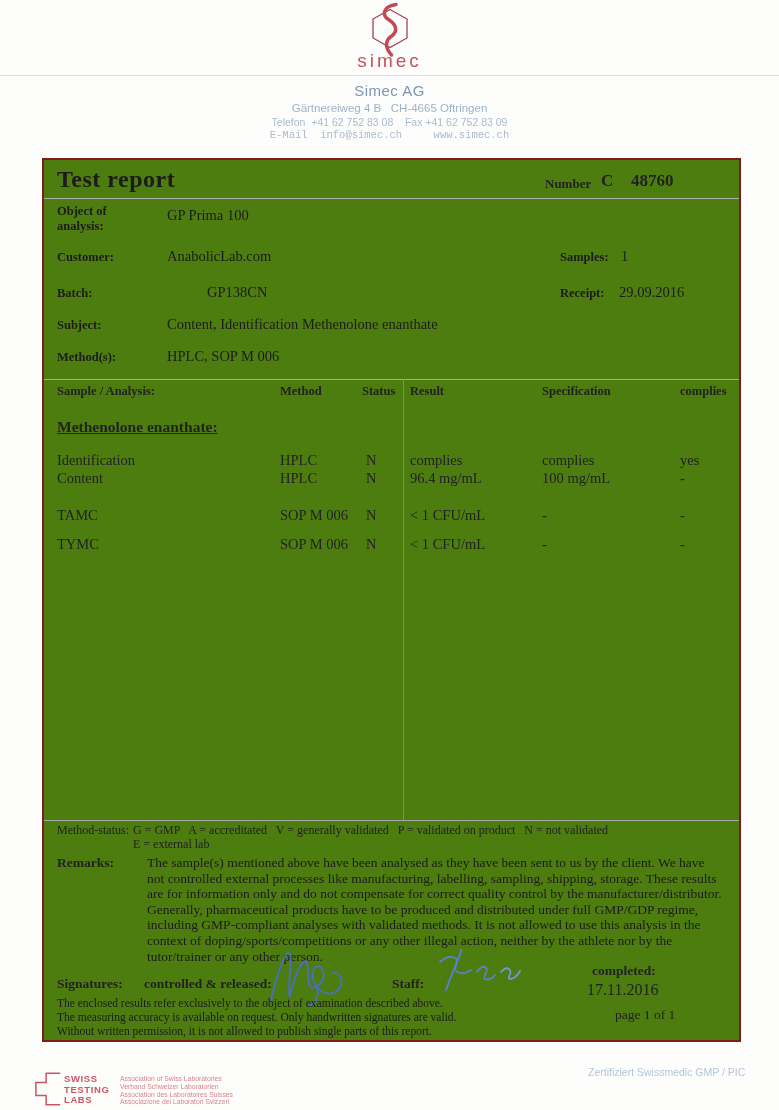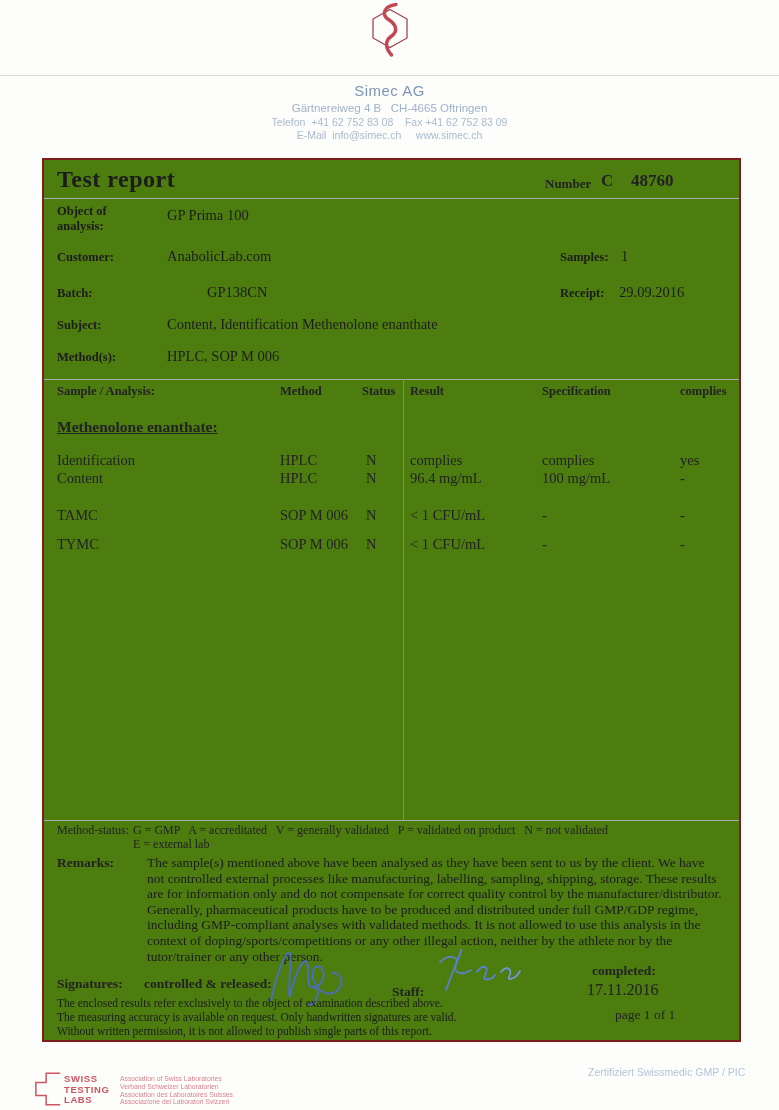--- a/index.html
+++ b/index.html
@@ -51,25 +51,26 @@
 <body>
 
 <div class="page">
 
   <div class="abs lh-center" style="top:2px;">
     <svg width="50" height="56" viewBox="0 0 100 110">
       <polygon points="50,14 84,33 84,71 50,90 16,71 16,33" fill="none" stroke="#9e3f4a" stroke-width="2.5"></polygon>
       <path d="M62,4 C38,7 32,24 47,34 C64,45 66,58 52,68 C39,77 41,92 53,105" fill="none" stroke="#c24954" stroke-width="7" stroke-linecap="round"></path>
     </svg>
   </div>
+  <div class="abs lh-center simec-word" style="top:50px;">simec</div>
   <div class="abs toprule"></div>
   <div class="abs lh-center company" style="top:82px;">Simec AG</div>
   <div class="abs lh-center addr pre" style="top:102px;">Gärtnereiweg 4 B   CH-4665 Oftringen</div>
   <div class="abs lh-center addr2 pre" style="top:116px;">Telefon  +41 62 752 83 08    Fax +41 62 752 83 09</div>
-  <div class="abs lh-center addr2 pre" style="top:129px;">E-Mail  info@simec.ch     www.simec.ch</div>
+  <div class="abs lh-center addr2 pre" style="top:129px;font-family:Liberation Mono, monospace;">E-Mail  info@simec.ch     www.simec.ch</div>
 
   <div class="abs mainbox">
 
     <div class="abs title">Test report</div>
     <div class="abs numlabel">Number</div>
     <div class="abs numseries">C</div>
     <div class="abs numvalue">48760</div>
     <div class="hline" style="top:38px;background:#b0b0b0;"></div>
 
     <div class="abs flabel" style="left:13px;top:44px;width:72px;">Object of analysis:</div>
@@ -148,21 +149,21 @@
     <div class="abs rem-text">The sample(s) mentioned above have been analysed as they have been sent to us by the client. We have not controlled external processes like manufacturing, labelling, sampling, shipping, storage. These results are for information only and do not compensate for correct quality control by the manufacturer/distributor. Generally, pharmaceutical products have to be produced and distributed under full GMP/GDP regime, including GMP-compliant analyses with validated methods. It is not allowed to use this analysis in the context of doping/sports/competitions or any other illegal action, neither by the athlete nor by the tutor/trainer or any other person.</div>
 
     <div class="abs sig-label" style="left:13px;top:816px;">Signatures:</div>
     <div class="abs sig-label" style="left:100px;top:816px;">controlled &amp; released:</div>
     <div class="abs" style="left:221px;top:784px;">
       <svg width="104" height="64" viewBox="0 0 110 68">
         <path d="M6,60 C13,30 22,6 26,10 C30,15 23,42 26,56 C32,30 40,15 44,19 C47,23 43,44 49,46 C57,48 65,36 61,27 C57,19 47,26 51,38 C55,51 69,57 77,49 C85,41 80,29 71,31" fill="none" stroke="#4a6ec0" stroke-width="2" stroke-linecap="round"></path>
         <path d="M55,45 C58,56 52,68 45,63" fill="none" stroke="#4a6ec0" stroke-width="2" stroke-linecap="round"></path>
       </svg>
     </div>
-    <div class="abs sig-label" style="left:348px;top:816px;margin-top:8px;">Staff:</div>
+    <div class="abs sig-label" style="left:348px;top:816px;">Staff:</div>
     <div class="abs" style="left:388px;top:782px;">
       <svg width="100" height="50" viewBox="0 0 100 50">
         <path d="M14,48 C22,26 32,4 29,8" fill="none" stroke="#5a82cc" stroke-width="1.8" stroke-linecap="round"></path>
         <path d="M8,20 C18,11 28,15 24,23 C20,31 31,34 39,28" fill="none" stroke="#5a82cc" stroke-width="1.8" stroke-linecap="round"></path>
         <path d="M45,30 C51,21 58,25 53,33 C49,39 59,39 63,33" fill="none" stroke="#5a82cc" stroke-width="1.8" stroke-linecap="round"></path>
         <path d="M69,30 C75,23 81,27 77,35 C75,39 84,37 88,29" fill="none" stroke="#6f97d6" stroke-width="1.8" stroke-linecap="round"></path>
       </svg>
     </div>
 
     <div class="abs completed">completed:</div>

